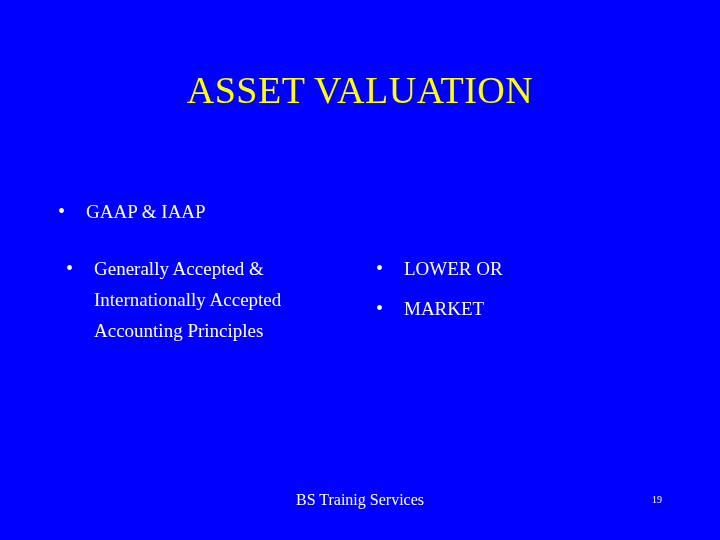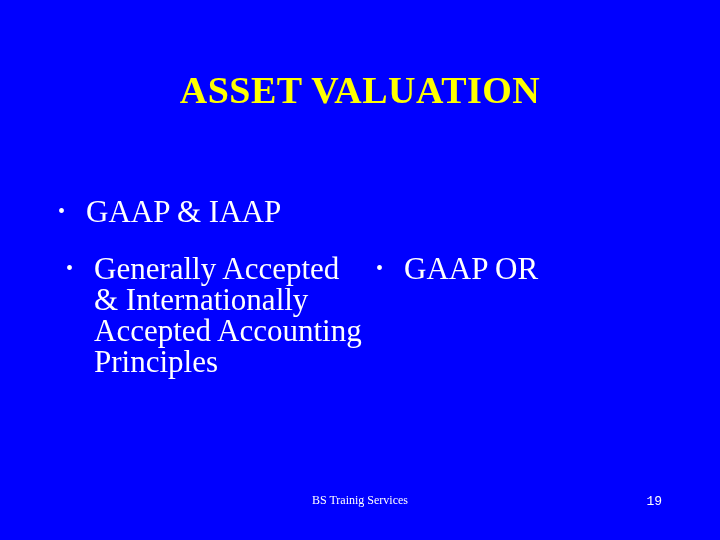--- a/index.html
+++ b/index.html
@@ -20,40 +20,40 @@
     box-sizing: border-box;
   }
   .slide-title {
     position: absolute;
     left: 0;
     top: 68px;
     width: 720px;
     text-align: center;
     color: #ffff00;
     font-size: 38px;
-    font-weight: bold;
+    font-weight: normal;
     letter-spacing: 0.5px;
     font-family: "Liberation Serif", serif;
   }
   .body-area {
     position: absolute;
     left: 50px;
     top: 196px;
     width: 620px;
   }
   .bullet-list {
     list-style: none;
     margin: 0;
     padding: 0;
   }
   .bullet-item {
     position: relative;
     padding-left: 36px;
     color: #ffffff;
-    font-size: 31px;
+    font-size: 19px;
     line-height: 31px;
     font-family: "Liberation Serif", serif;
     margin-bottom: 26px;
   }
   .bullet-item:before {
     content: "\2022";
     position: absolute;
     left: 8px;
     top: 0;
     font-size: 20px;
@@ -79,31 +79,31 @@
   .col-right .bullet-item {
     margin-bottom: 9px;
   }
   .footer {
     position: absolute;
     left: 0;
     top: 492px;
     width: 720px;
     text-align: center;
     color: #ffffff;
-    font-size: 12px;
+    font-size: 16px;
     line-height: 16px;
     font-family: "Liberation Serif", serif;
   }
   .page-number {
     position: absolute;
     right: 58px;
     top: 494px;
     color: #ffffff;
-    font-size: 13px;
-    font-family: Liberation Mono, monospace;
+    font-size: 10px;
+    font-family: Liberation Serif, serif;
   }
 </style>
 </head>
 <body>
 
 <div class="slide">
 
   <div class="slide-title">ASSET VALUATION</div>
 
   <div class="body-area">
@@ -115,21 +115,22 @@
     <div class="two-col">
 
       <div class="col-left">
         <ul class="bullet-list">
           <li class="bullet-item">Generally Accepted &amp; Internationally Accepted Accounting Principles</li>
         </ul>
       </div>
 
       <div class="col-right">
         <ul class="bullet-list">
-          <li class="bullet-item">GAAP     OR</li>
+          <li class="bullet-item">LOWER     OR</li>
+          <li class="bullet-item">MARKET</li>
         </ul>
       </div>
 
     </div>
 
   </div>
 
   <div class="footer">
     <div>BS Trainig Services</div>
   </div>

